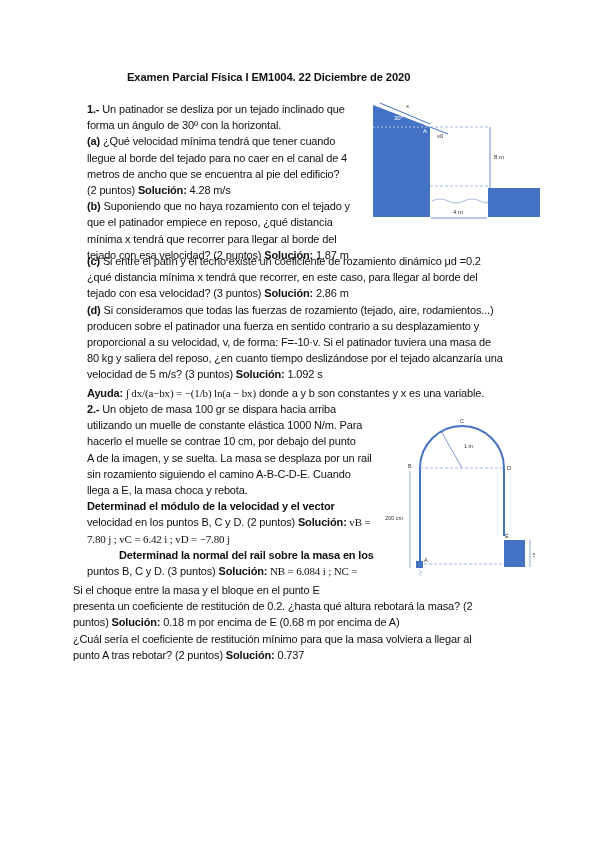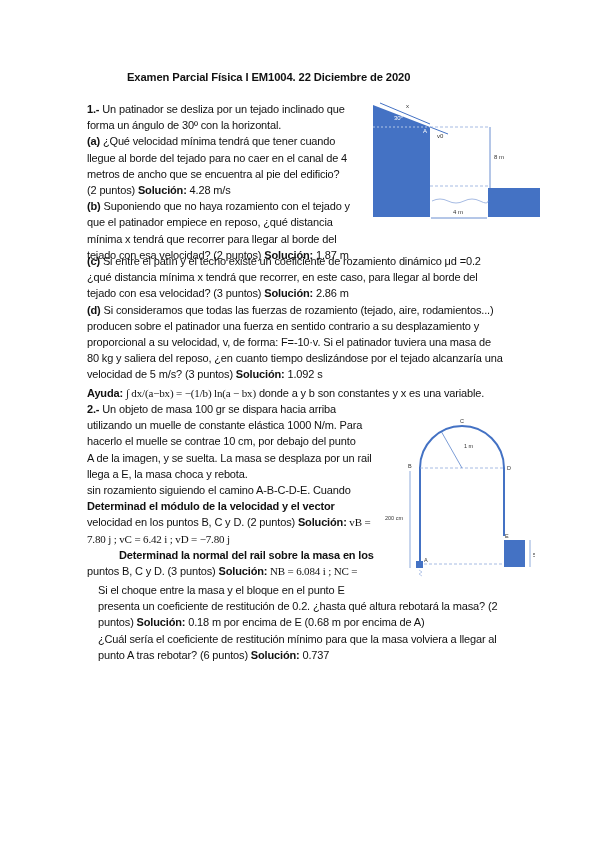--- a/index.html
+++ b/index.html
@@ -62,35 +62,35 @@
     <text x="69" y="38" font-size="6" fill="#333">v0</text>
     <text x="126" y="59" font-size="6" fill="#333">8 m</text>
     <text x="85" y="114" font-size="6" fill="#333">4 m</text>
   </svg>
 
   <div class="p" style="left:87px; top:401px; width:300px;">
     <div><b>2.-</b><span> Un objeto de masa 100 gr se dispara hacia arriba</span></div>
     <div>utilizando un muelle de constante elástica 1000 N/m. Para</div>
     <div>hacerlo el muelle se contrae 10 cm, por debajo del punto</div>
     <div>A de la imagen, y se suelta. La masa se desplaza por un rail</div>
+    <div>sin rozamiento siguiendo el camino A-B-C-D-E. Cuando</div>
     <div>llega a E, la masa choca y rebota.</div>
-    <div>sin rozamiento siguiendo el camino A-B-C-D-E. Cuando</div>
     <div style="font-weight:bold;">Determinad el módulo de la velocidad y el vector</div>
     <div><span>velocidad en los puntos B, C y D. (2 puntos) </span><b>Solución:</b><span class="math"> vB = </span></div>
     <div class="mathn">7.80 j ; vC = 6.42 i ; vD = −7.80 j</div>
     <div style="font-weight:bold;padding-left:32px;">Determinad la normal del rail sobre la masa en los</div>
     <div><span>puntos B, C y D. (3 puntos) </span><b>Solución:</b><span class="mathn"> NB = 6.084 i ; NC =</span></div>
   </div>
 
-  <div class="p" style="left:98px; top:582px; width:440px;">
+  <div class="p" style="left:73px; top:582px; width:440px;">
     <div>   Si el choque entre la masa y el bloque en el punto E</div>
     <div>presenta un coeficiente de restitución de 0.2. ¿hasta qué altura rebotará la masa? (2</div>
     <div><span>puntos) </span><b>Solución:</b><span> 0.18 m por encima de E (0.68 m por encima de A)</span></div>
     <div>¿Cuál sería el coeficiente de restitución mínimo para que la masa volviera a llegar al</div>
-    <div><span>punto A tras rebotar? (6 puntos) </span><b>Solución:</b><span> 0.737</span></div>
+    <div><span>punto A tras rebotar? (2 puntos) </span><b>Solución:</b><span> 0.737</span></div>
   </div>
 
   <svg style="position:absolute; left:385px; top:408px;" width="150" height="170" viewBox="0 0 150 170">
     <path d="M35,160 L35,60 A42,42 0 0 1 119,60 L119,128" fill="none" stroke="#4472c4" stroke-width="2"></path>
     <line x1="35" y1="60" x2="119" y2="60" stroke="#8faadc" stroke-width="0.8" stroke-dasharray="3,2"></line>
     <line x1="77" y1="60" x2="56" y2="23" stroke="#4472c4" stroke-width="0.7"></line>
     <line x1="39" y1="156" x2="118" y2="156" stroke="#8faadc" stroke-width="0.8" stroke-dasharray="3,2"></line>
     <rect x="31" y="153" width="7" height="7" fill="#4472c4"></rect>
     <rect x="119" y="132" width="21" height="27" fill="#4472c4"></rect>
     <line x1="25" y1="63" x2="25" y2="160" stroke="#4472c4" stroke-width="0.6"></line>

